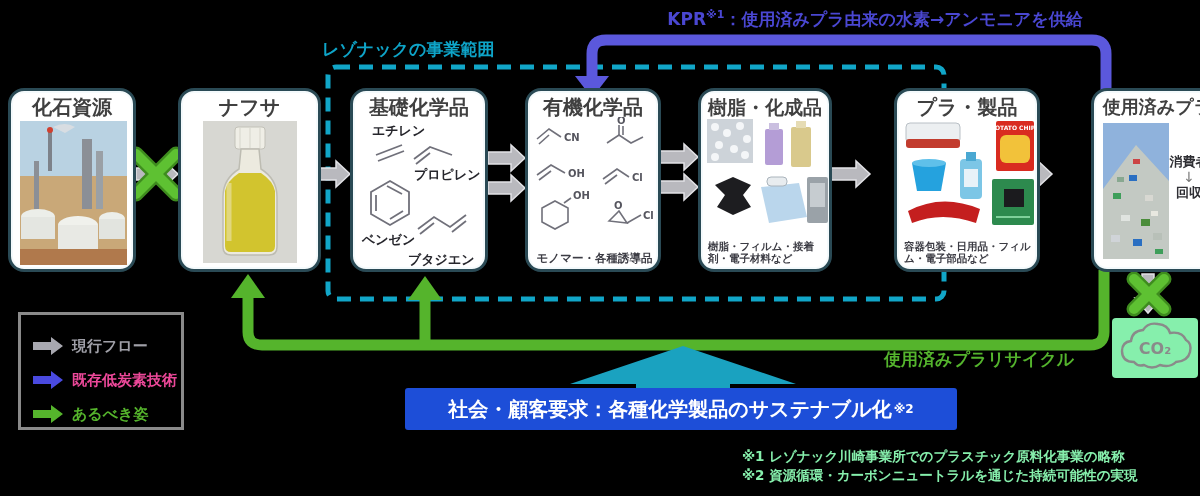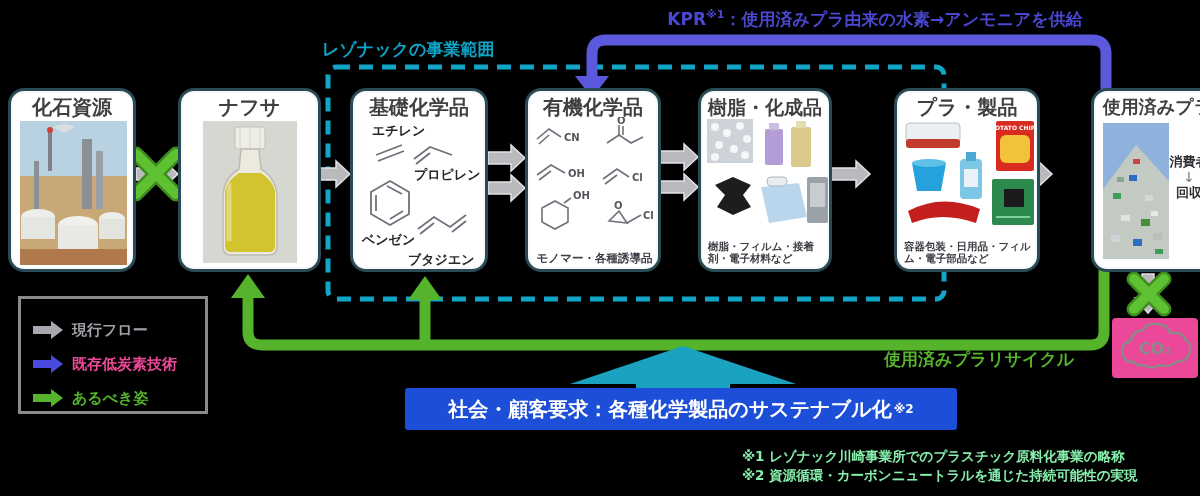--- a/index.html
+++ b/index.html
@@ -23,31 +23,31 @@
   .b-plastic{left:894px;width:146px;}
   .b-used{left:1052px;width:133px;margin-left:39px;}
   .b-used .box-title{font-size:18px;}
   .photo{position:absolute;display:block;}
   .caption{position:absolute;left:4px;right:4px;bottom:5px;font-size:10.5px;line-height:12px;
            font-weight:bold;color:#3c3c44;text-align:left;padding-left:3px;}
   .cap-center{text-align:center;font-size:11.5px;}
   .consumer-col{position:absolute;right:6px;top:62px;width:52px;text-align:center;
                 font-size:13px;font-weight:bold;color:#2e2e33;line-height:17px;}
   .consumer-col .dn{color:#777;font-weight:normal;font-size:14px;line-height:14px;}
-  .legend{position:absolute;left:18px;top:296px;width:190px;height:118px;border:3px solid #8a8a8a;
+  .legend{position:absolute;left:18px;top:312px;width:166px;height:118px;border:3px solid #8a8a8a;
           box-sizing:border-box;z-index:3;padding:14px 0 0 12px;}
   .leg-row{display:flex;align-items:center;height:34px;}
   .leg-row svg{margin-right:9px;flex:0 0 auto;}
   .leg-label{font-size:15px;font-weight:bold;}
   .leg-gray{color:#a0a0a8;} .leg-blue{color:#ec4899;} .leg-green{color:#55b42c;}
   .banner{position:absolute;left:405px;top:388px;width:552px;height:42px;background:#1d4ed8;
           border-radius:3px;z-index:3;color:#fff;font-weight:bold;font-size:20px;
           display:flex;align-items:center;justify-content:center;}
   .banner sup{font-size:12px;margin-left:2px;}
-  .co2{position:absolute;left:1112px;top:318px;width:86px;height:60px;background:#ec4899;
+  .co2{position:absolute;left:1112px;top:318px;width:86px;height:60px;background:#86efac;
        border-radius:4px;z-index:3;}
   .footnotes{position:absolute;left:742px;top:447px;z-index:3;font-size:13.5px;line-height:19px;
              font-weight:bold;color:#86efac;white-space:nowrap;}
 </style>
 </head>
 <body>
 
 <div class="canvas">
 
   <svg class="overlay" viewBox="0 0 1200 496">

